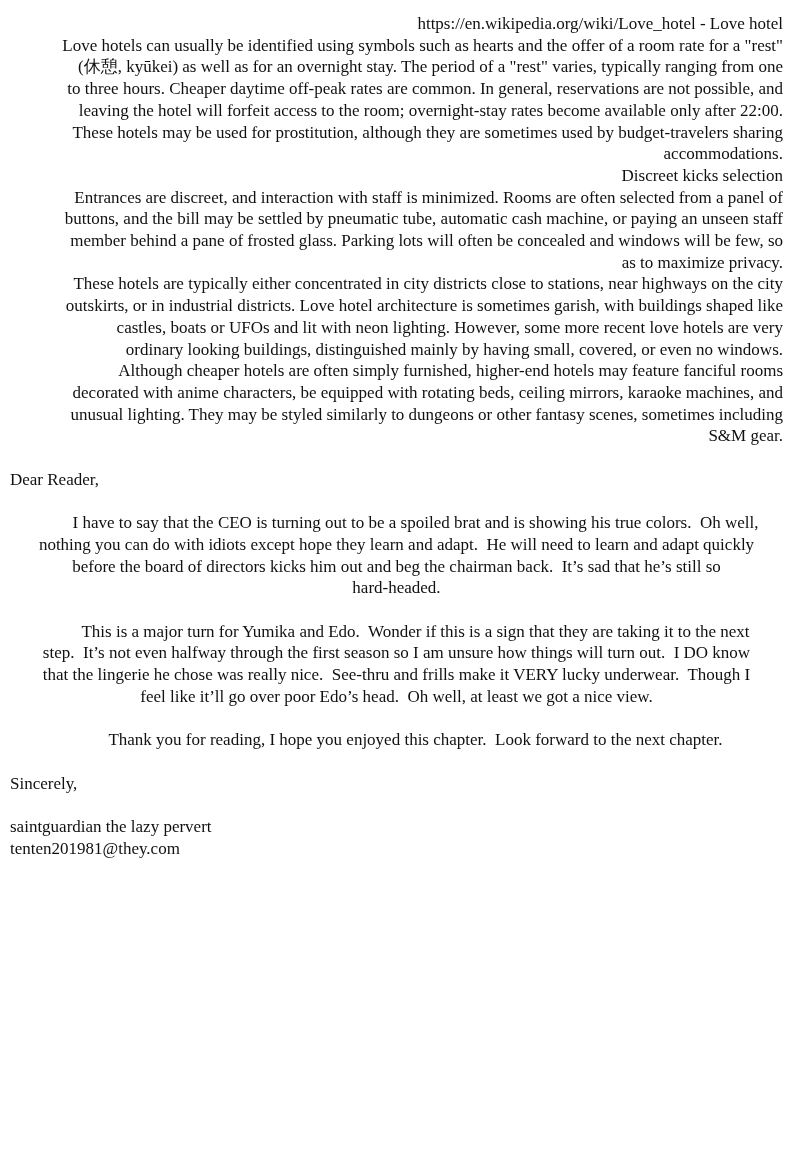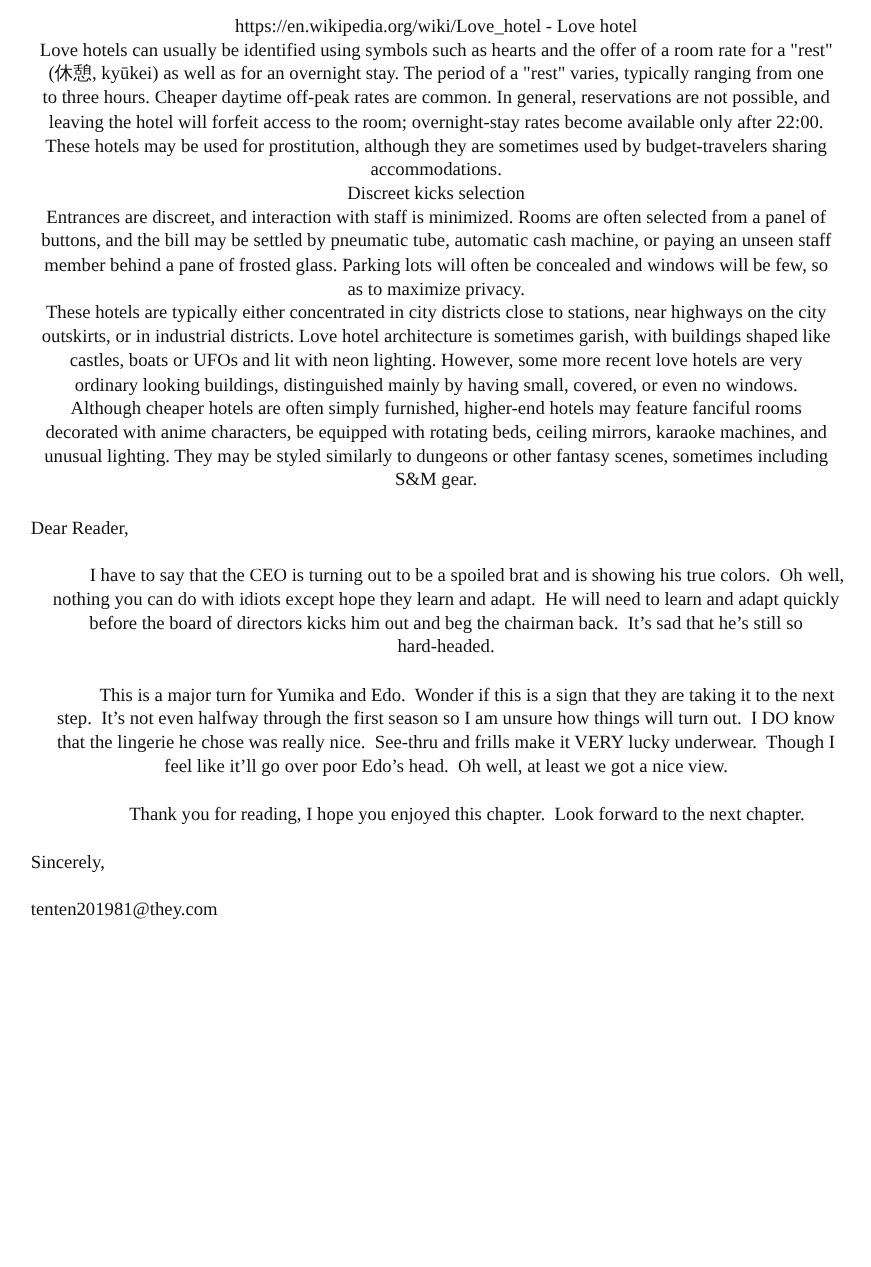--- a/index.html
+++ b/index.html
@@ -21,28 +21,27 @@
     width: 792px;
     height: 1152px;
     padding: 13px 9px 0 10px;
     background: #ffffff;
   }
   p {
     margin: 0;
     white-space: pre-wrap; 
   }
   .wiki-excerpt {
-    text-align: center;
+    text-align: right;
   }
   .author-letter {
     text-align: left;
   }
   .gap-above {
     margin-top: 21.7px; 
-    margin-left: 18px;
   }
   .para-indent {
     text-indent: 38px; 
     text-align: center;
   }
 </style>
 </head>
 <body>
 
 <div class="page">
@@ -76,17 +75,18 @@
 nothing you can do with idiots except hope they learn and adapt.  He will need to learn and adapt quickly
 before the board of directors kicks him out and beg the chairman back.  It’s sad that he’s still so
 hard-headed.</p>
     <p class="gap-above para-indent">This is a major turn for Yumika and Edo.  Wonder if this is a sign that they are taking it to the next
 step.  It’s not even halfway through the first season so I am unsure how things will turn out.  I DO know
 that the lingerie he chose was really nice.  See-thru and frills make it VERY lucky underwear.  Though I
 feel like it’ll go over poor Edo’s head.  Oh well, at least we got a nice view.</p>
     <p class="gap-above para-indent">Thank you for reading, I hope you enjoyed this chapter.  Look forward to the next chapter.</p>
     <p class="gap-above">Sincerely,</p>
     <div class="gap-above">
+      <p>saintguardian the lazy pervert</p>
       <p>tenten201981@they.com</p>
     </div>
   </div>
 
 </div>
 
 </body></html>

